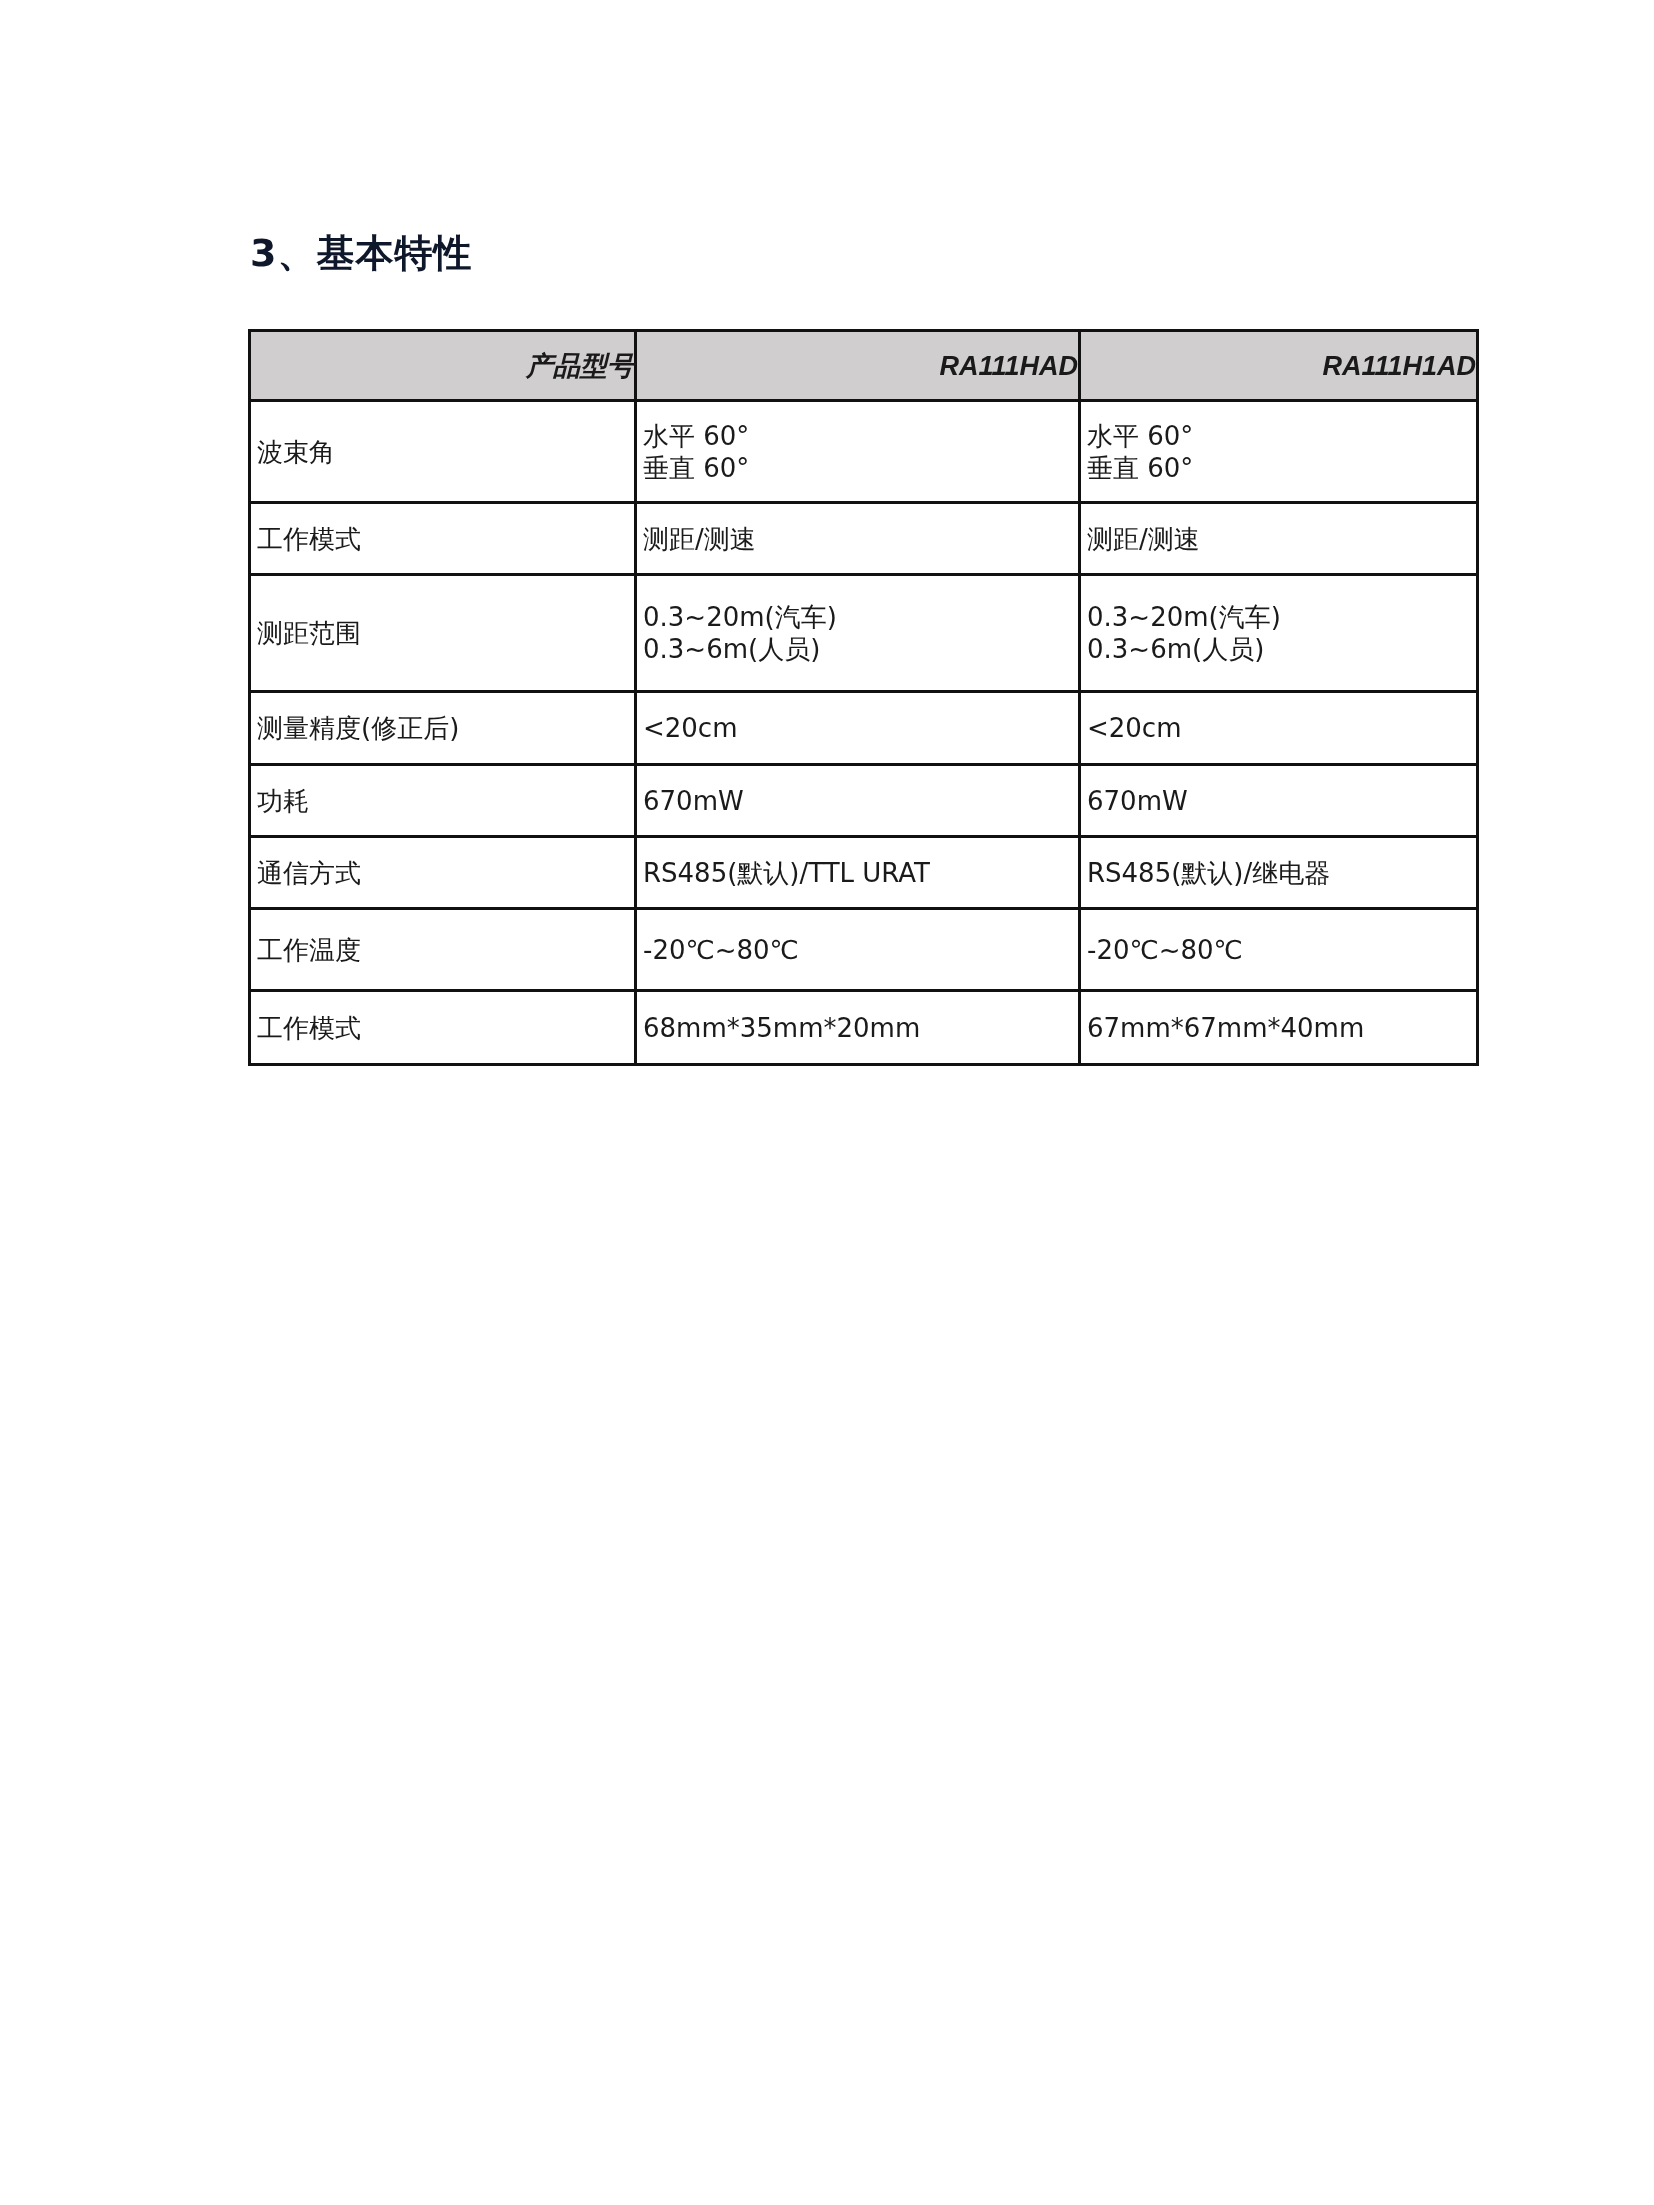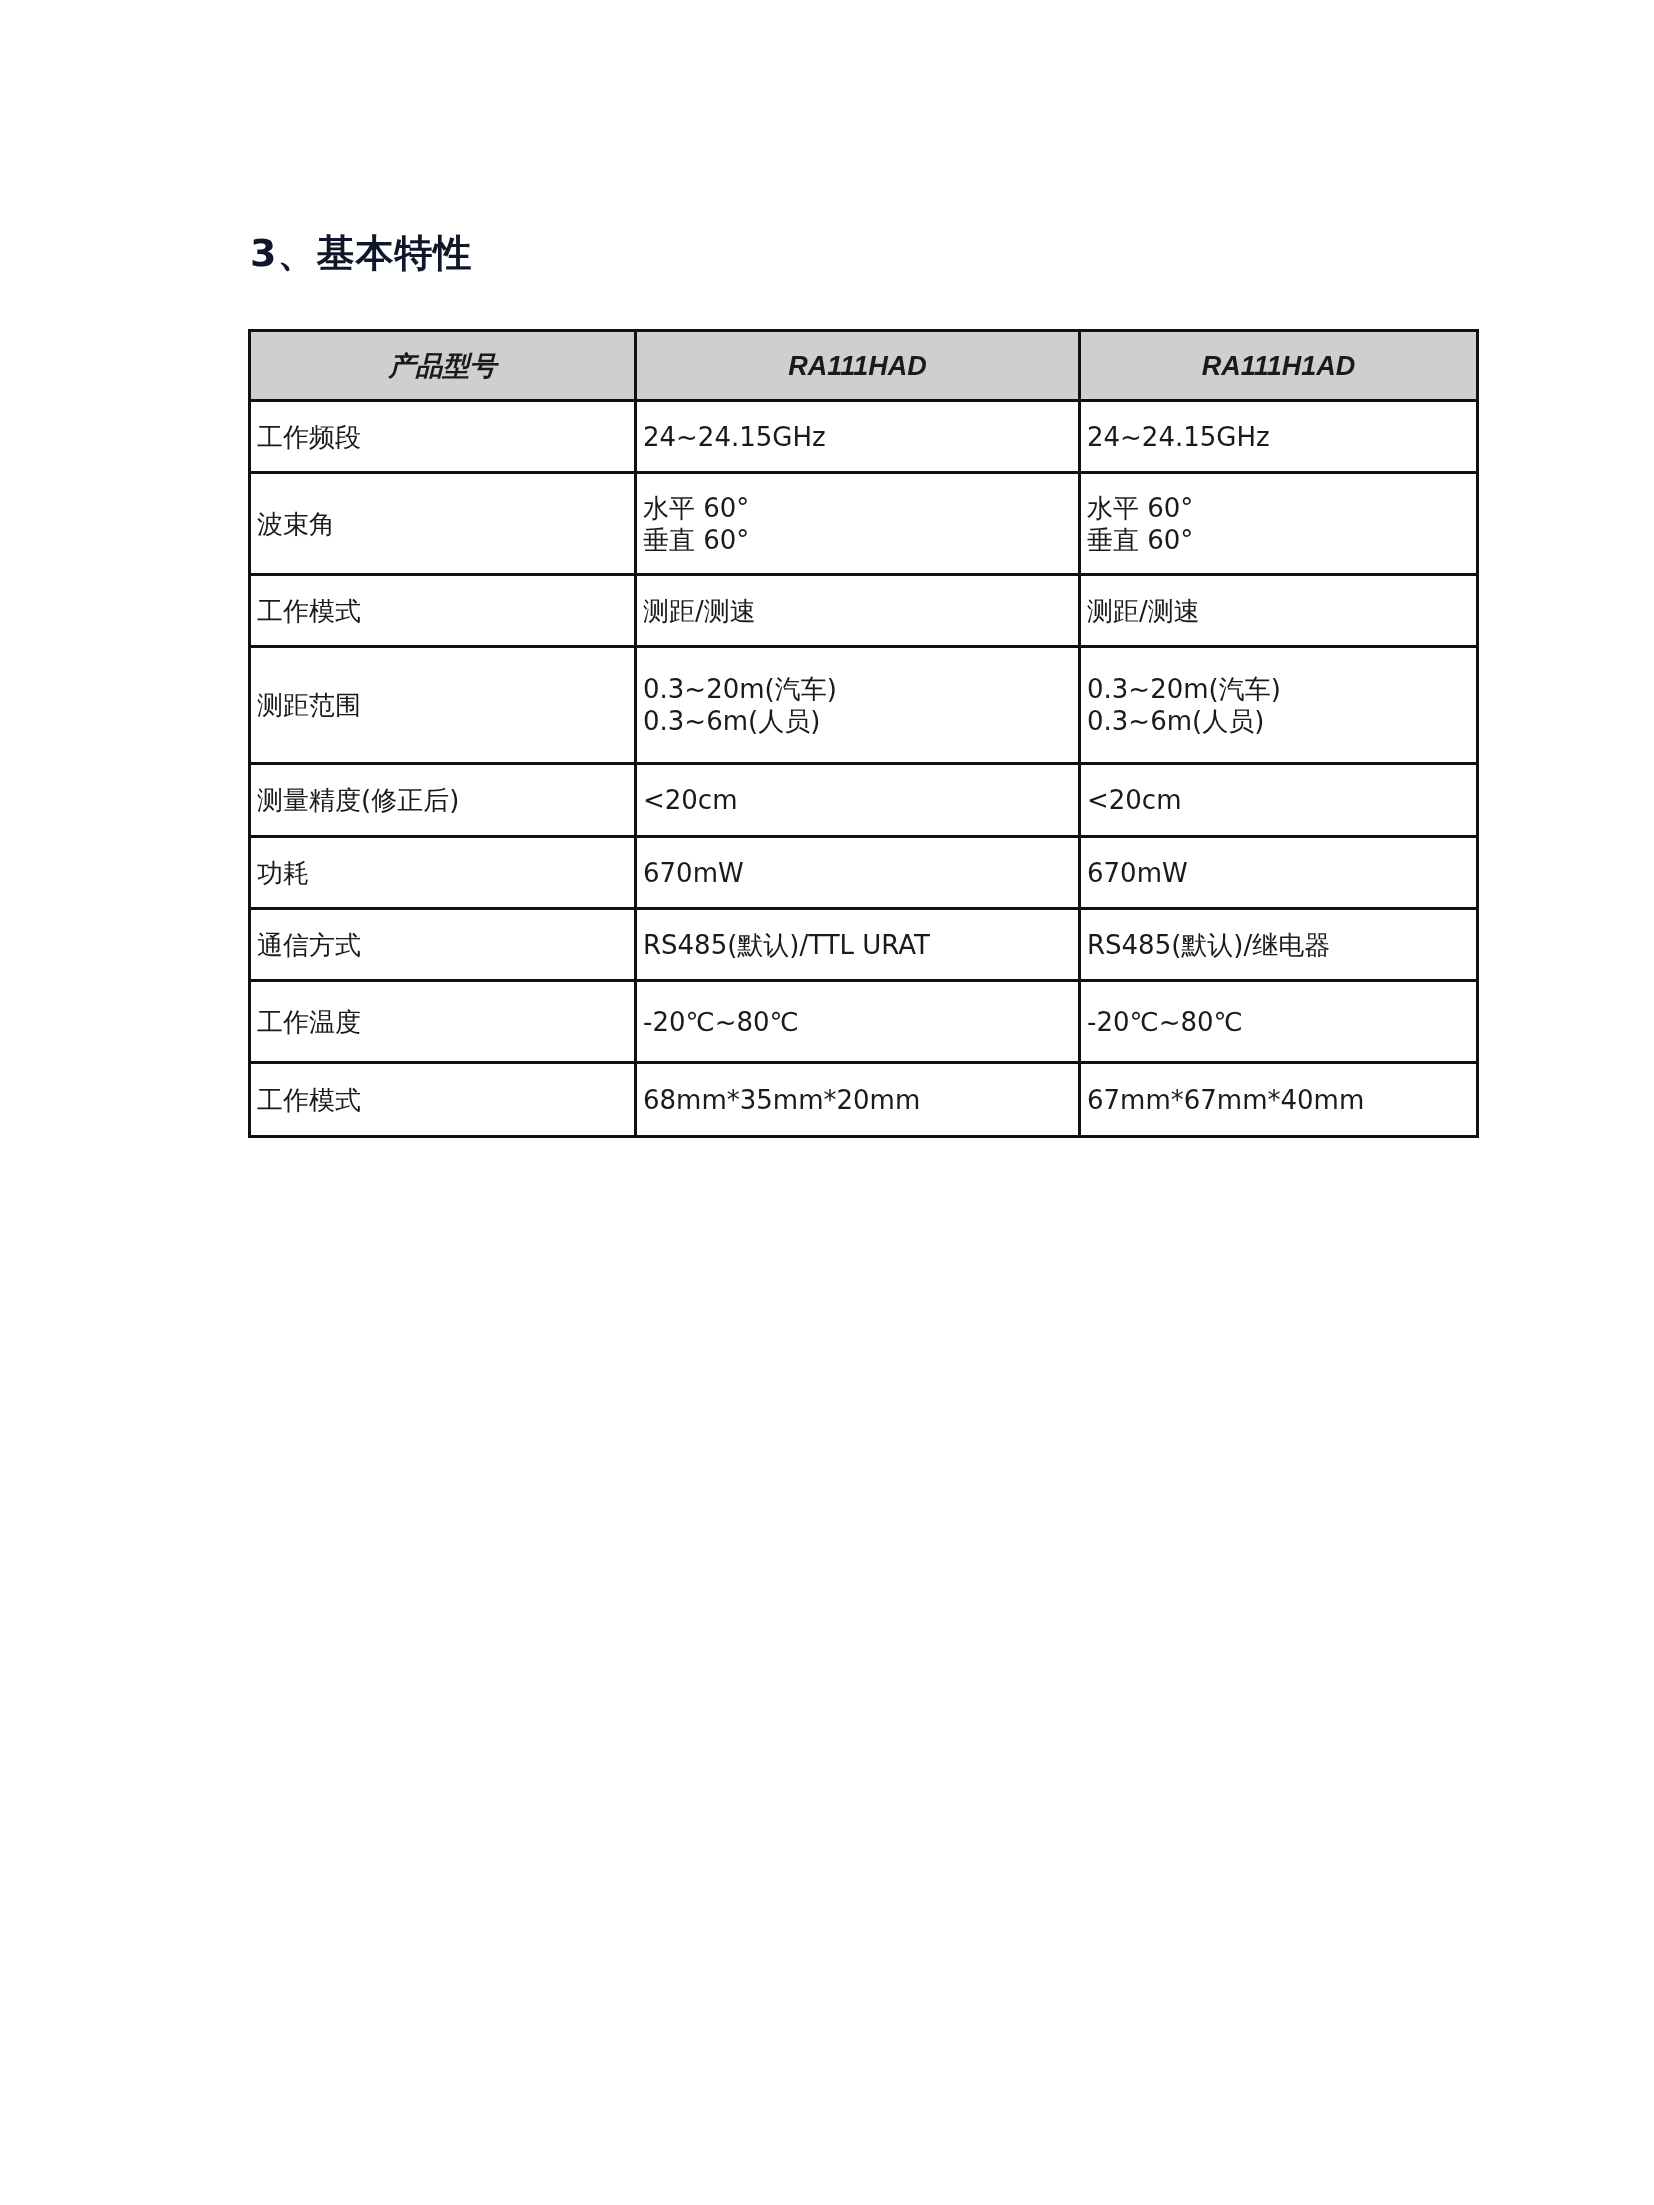--- a/index.html
+++ b/index.html
@@ -1,21 +1,21 @@
 <!DOCTYPE html>
 <html><head>
 <meta charset="utf-8">
 <style>
   html, body { margin:0; padding:0; background:#ffffff; }
   body { width:1654px; height:2205px; position:relative; overflow:hidden;
          font-family:"DejaVu Sans","Liberation Sans",sans-serif; color:#111; }
   .title { position:absolute; left:250px; top:228px; font-size:38px; font-weight:bold; letter-spacing:1px; color:#0f172a; }
   table.spec { position:absolute; left:248px; top:329px; border-collapse:collapse; table-layout:fixed; width:1228px; }
   table.spec td, table.spec th { border:3px solid #111; padding:0 0 0 6px; font-size:26px; vertical-align:middle; text-align:left; line-height:32px; font-weight:normal; color:#1a1a1a; }
-  table.spec th { background:#d0cece; text-align:center; font-style:italic; font-weight:bold; font-family:"Liberation Sans",sans-serif; font-size:27px; padding:0; }
+  table.spec th { background:#d0cece; text-align:right; font-style:italic; font-weight:bold; font-family:"Liberation Sans",sans-serif; font-size:27px; padding:0; }
   col.c1 { width:386px; } col.c2 { width:444px; } col.c3 { width:398px; }
   .ml span { display:block; }
 </style>
 </head>
 <body>
 
 <div class="title">3、基本特性</div>
 
 <table class="spec">
   <colgroup>
@@ -24,29 +24,20 @@
       <col class="c3">
     </colgroup>
   <thead>
     <tr style="height:70px">
       <th>产品型号</th>
       <th>RA111HAD</th>
       <th>RA111H1AD</th>
     </tr>
   </thead>
   <tbody id="tbody">
-      <tr style="height: 72px;">
-        <td>工作频段</td>
-        <td class="ml">
-          <span>24~24.15GHz</span>
-        </td>
-        <td class="ml">
-          <span>24~24.15GHz</span>
-        </td>
-      </tr>
       <tr style="height: 102px;">
         <td>波束角</td>
         <td class="ml">
           <span>水平 60°</span>
           <span>垂直 60°</span>
         </td>
         <td class="ml">
           <span>水平 60°</span>
           <span>垂直 60°</span>
         </td>

